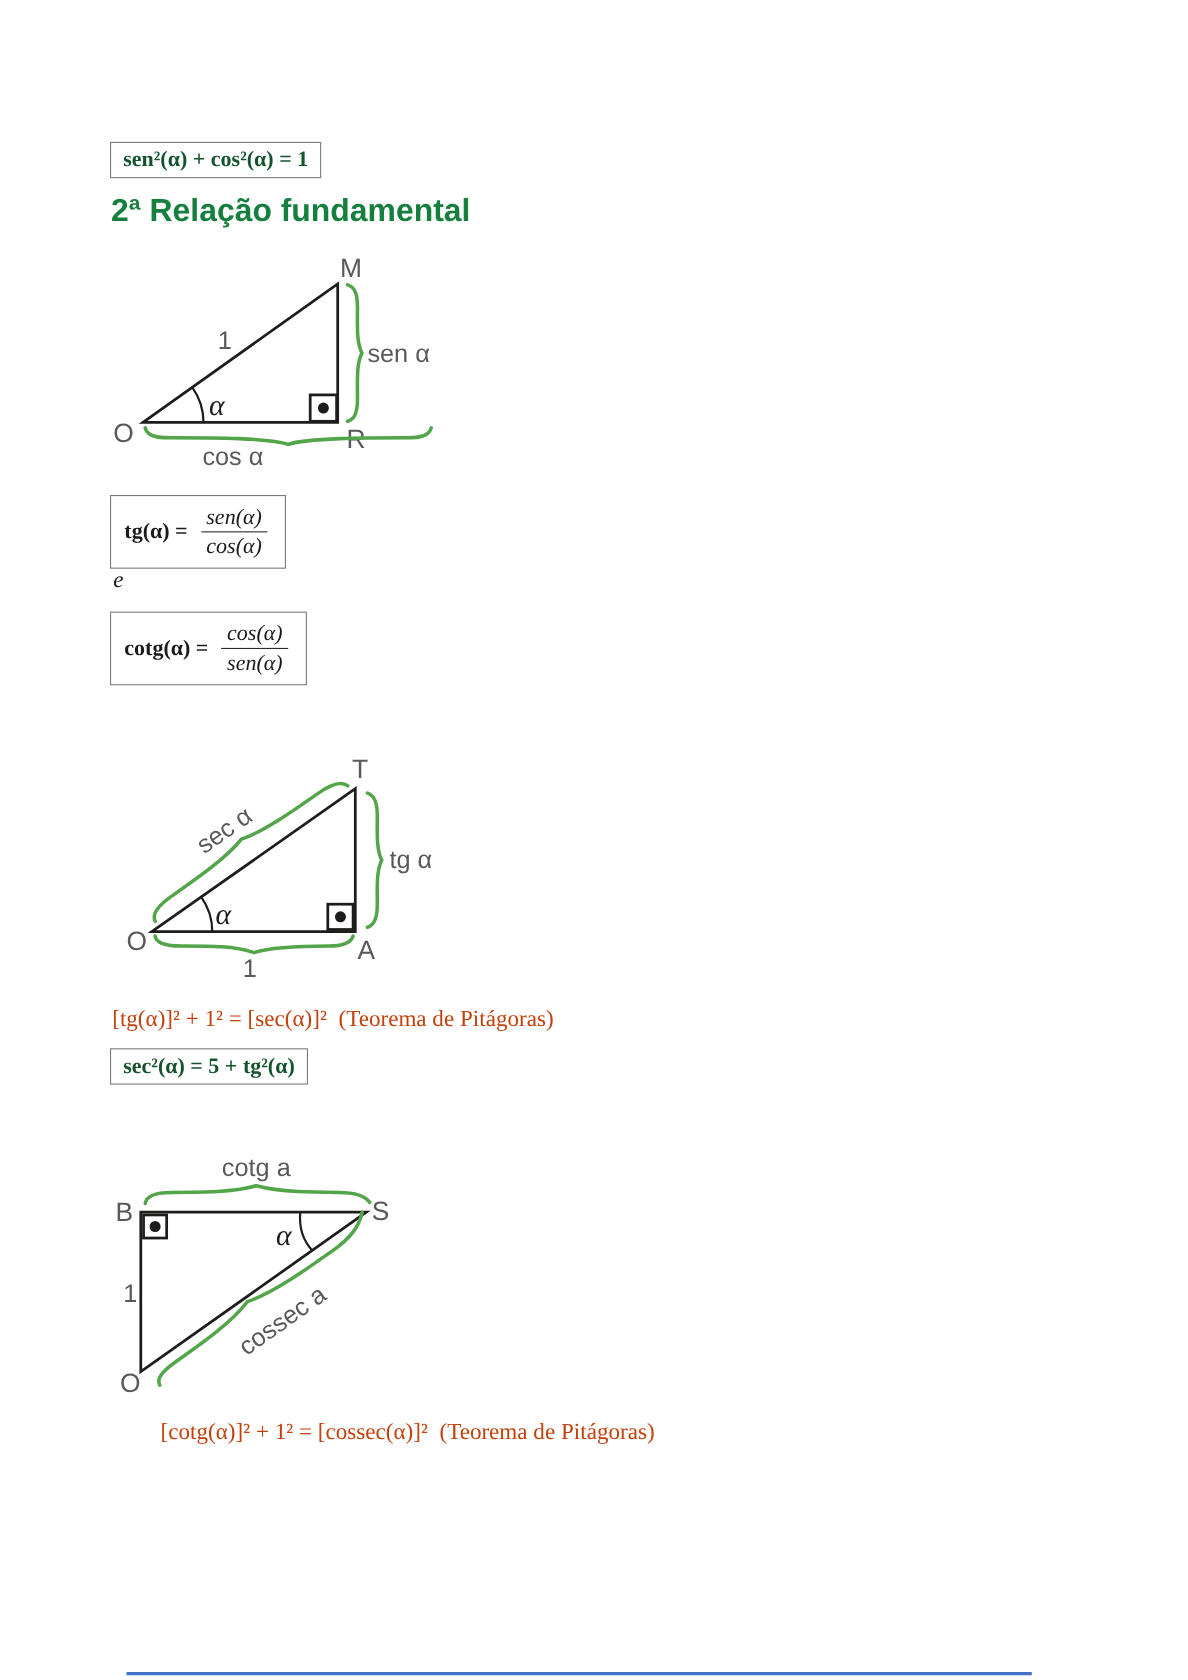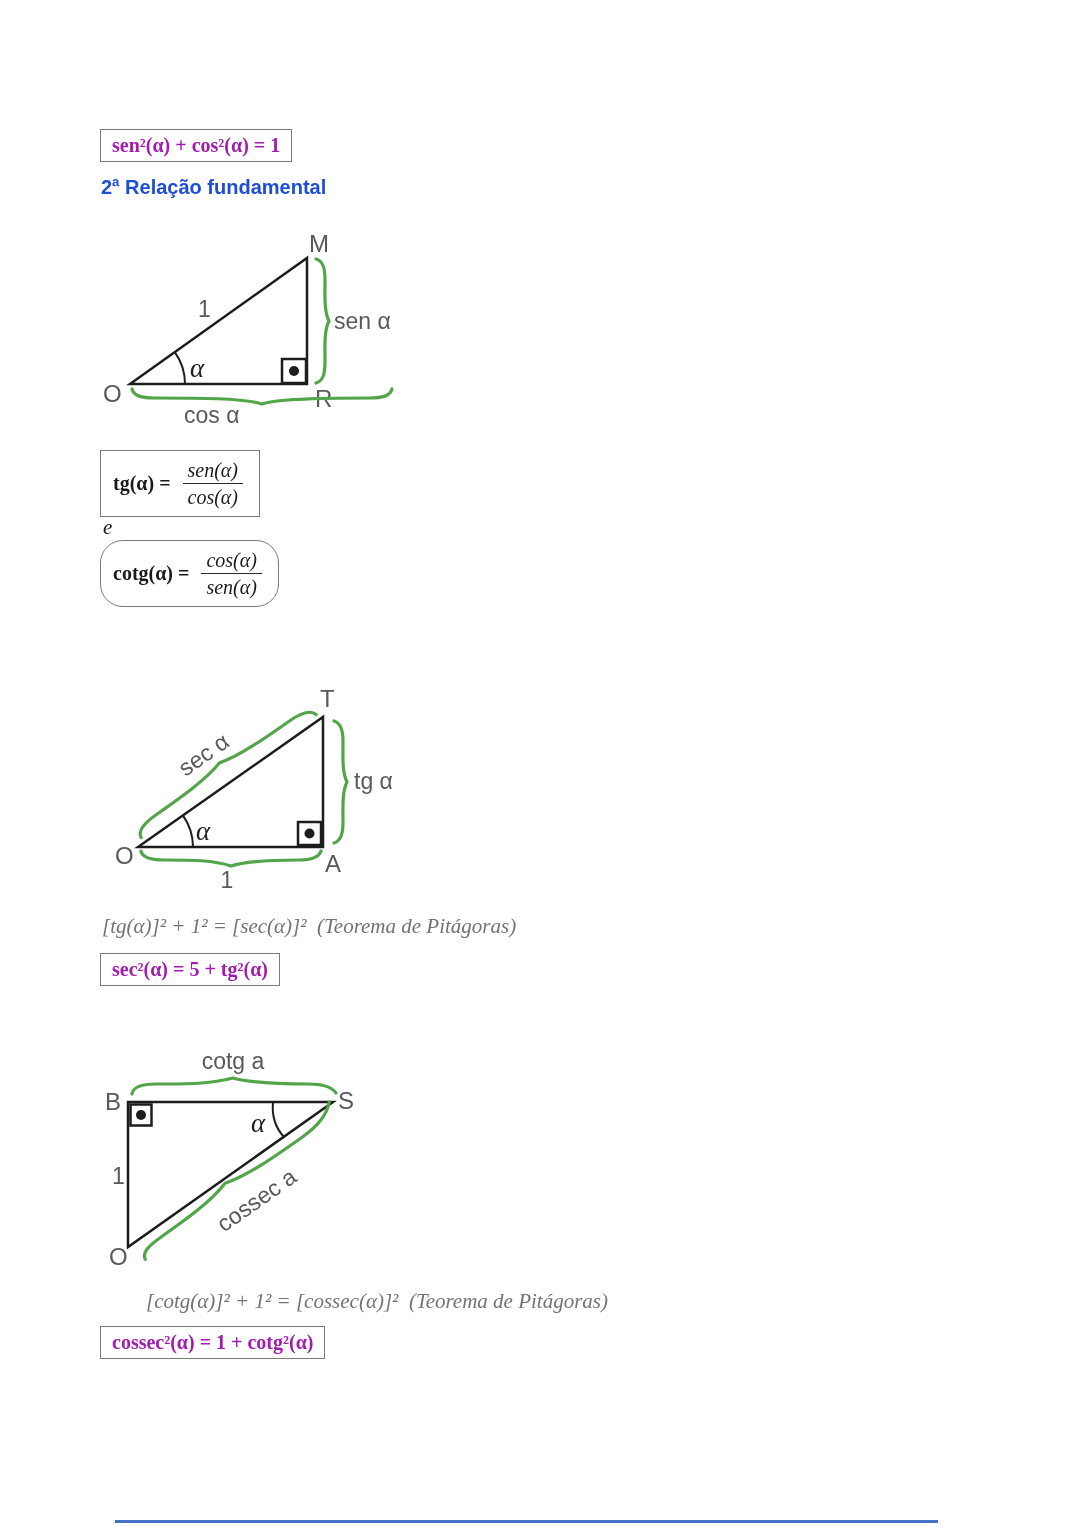--- a/index.html
+++ b/index.html
@@ -1,30 +1,30 @@
 <!DOCTYPE html>
 <html style="--ink: #1d1d1b; --green: #53a54a; --gray: #58595b; --border: #7a7a7a; --blue_line: #4472c4;"><head>
 <meta charset="utf-8">
 <style>
   html,body{margin:0;padding:0;background:#fff;}
   .page{position:relative;width:1080px;height:1527px;background:#fff;overflow:hidden;
         font-family:"Liberation Sans",sans-serif;color:var(--ink);}
   .abs{position:absolute;}
   .fbox{border:1.5px solid var(--border);background:#fff;
-        font-family:"Liberation Serif",serif;font-weight:bold;font-size:20px;color:#a21caf;
+        font-family:"Liberation Serif",serif;font-weight:bold;font-size:20px;color:#14532d;
         padding:4px 11px;white-space:nowrap;}
   .fbox-frac{border:1.5px solid var(--border);background:#fff;display:flex;align-items:center;
         gap:12px;padding:7px 16px 7px 12px;}
   .lhs{font-family:"Liberation Serif",serif;font-weight:bold;font-size:20px;color:#1a1a1a;white-space:nowrap;}
   .frac{display:inline-block;text-align:center;font-family:"Liberation Serif",serif;
         font-style:italic;font-size:20px;color:#1a1a1a;line-height:1.2;}
   .frac .num{display:block;border-bottom:1.8px solid #2b2b2b;padding:0 5px 1px;}
   .frac .den{display:block;padding:1px 5px 0;}
-  .heading{font-family:"Liberation Sans",sans-serif;font-weight:bold;font-size:20px;color:#1d4ed8;white-space:nowrap;}
-  .theorem{font-family:"Liberation Serif",serif;font-style:italic;font-size:21px;color:#737373;white-space:nowrap;}
+  .heading{font-family:"Liberation Sans",sans-serif;font-weight:bold;font-size:29px;color:#15803d;white-space:nowrap;}
+  .theorem{font-family:"Liberation Serif",serif;font-size:21px;color:#c2410c;white-space:nowrap;}
   .connector{font-family:"Liberation Serif",serif;font-style:italic;font-size:21px;color:#1a1a1a;}
   .tri{stroke:var(--ink);stroke-width:2.5;fill:none;stroke-linejoin:miter;}
   .ra{stroke:var(--ink);stroke-width:2.5;fill:none;}
   .arc{stroke:var(--ink);stroke-width:2;fill:none;}
   .brace{stroke:var(--green);stroke-width:3.2;fill:none;stroke-linecap:round;}
   .dot{fill:var(--ink);}
   .vlabel{fill:var(--gray);font-family:"Liberation Sans",sans-serif;font-size:24px;}
   .mlabel{fill:var(--gray);font-family:"Liberation Sans",sans-serif;font-size:23px;}
   .alabel{fill:var(--ink);font-family:"Liberation Serif",serif;font-style:italic;font-size:27px;}
   .bottom-rule{background:var(--blue_line);}
@@ -57,21 +57,21 @@
   <div class="abs fbox-frac" style="left:100px;top:450px;">
     <span class="lhs">tg(α) =</span>
     <span class="frac">
       <span class="num">sen(α)</span>
       <span class="den">cos(α)</span>
     </span>
   </div>
 
   <div class="abs connector" style="left:103px;top:515px;">e</div>
 
-  <div class="abs fbox-frac" style="left:100px;top:540px;border-radius:23px;">
+  <div class="abs fbox-frac" style="left:100px;top:556px;">
     <span class="lhs">cotg(α) =</span>
     <span class="frac">
       <span class="num">cos(α)</span>
       <span class="den">sen(α)</span>
     </span>
   </div>
 
 
   <svg class="abs" style="left:95px;top:685px;" width="360" height="215" viewBox="0 0 360 215">
     <path class="tri" d="M 43 162 L 228 32 L 228 162 Z"></path>
@@ -110,17 +110,16 @@
     <path class="brace" d="M 37 42 C 38 35 46 32 61 32 C 92 32 116 32 138 26 C 160 32 192 32 213 32 C 229 32 237 35 241 41"></path>
     <text class="mlabel" x="138" y="17" text-anchor="middle">cotg a</text>
     <g transform="translate(33,195) rotate(-35.3)">
       <path class="brace" d="M 7 20 C 8 13 16 11 32 11 C 64 11 94 11 116 4 C 138 11 174 11 206 11 C 226 11 238 7 248 -2"></path>
       <text class="mlabel" x="132" y="44" text-anchor="middle">cossec a</text>
     </g>
   </svg>
 
   <div class="abs theorem" style="left:102px;top:1289px;margin-left:44px;">[cotg(α)]² + 1² = [cossec(α)]²&nbsp; (Teorema de Pitágoras)</div>
 
-  <div class="abs fbox" style="left:100px;top:1326px;">cossec²(α) = 1 + cotg²(α)</div>
 
   <div class="abs bottom-rule" style="left:115px;top:1520px;width:823px;height:3px;"></div>
 
 </div>
 
 </body></html>

